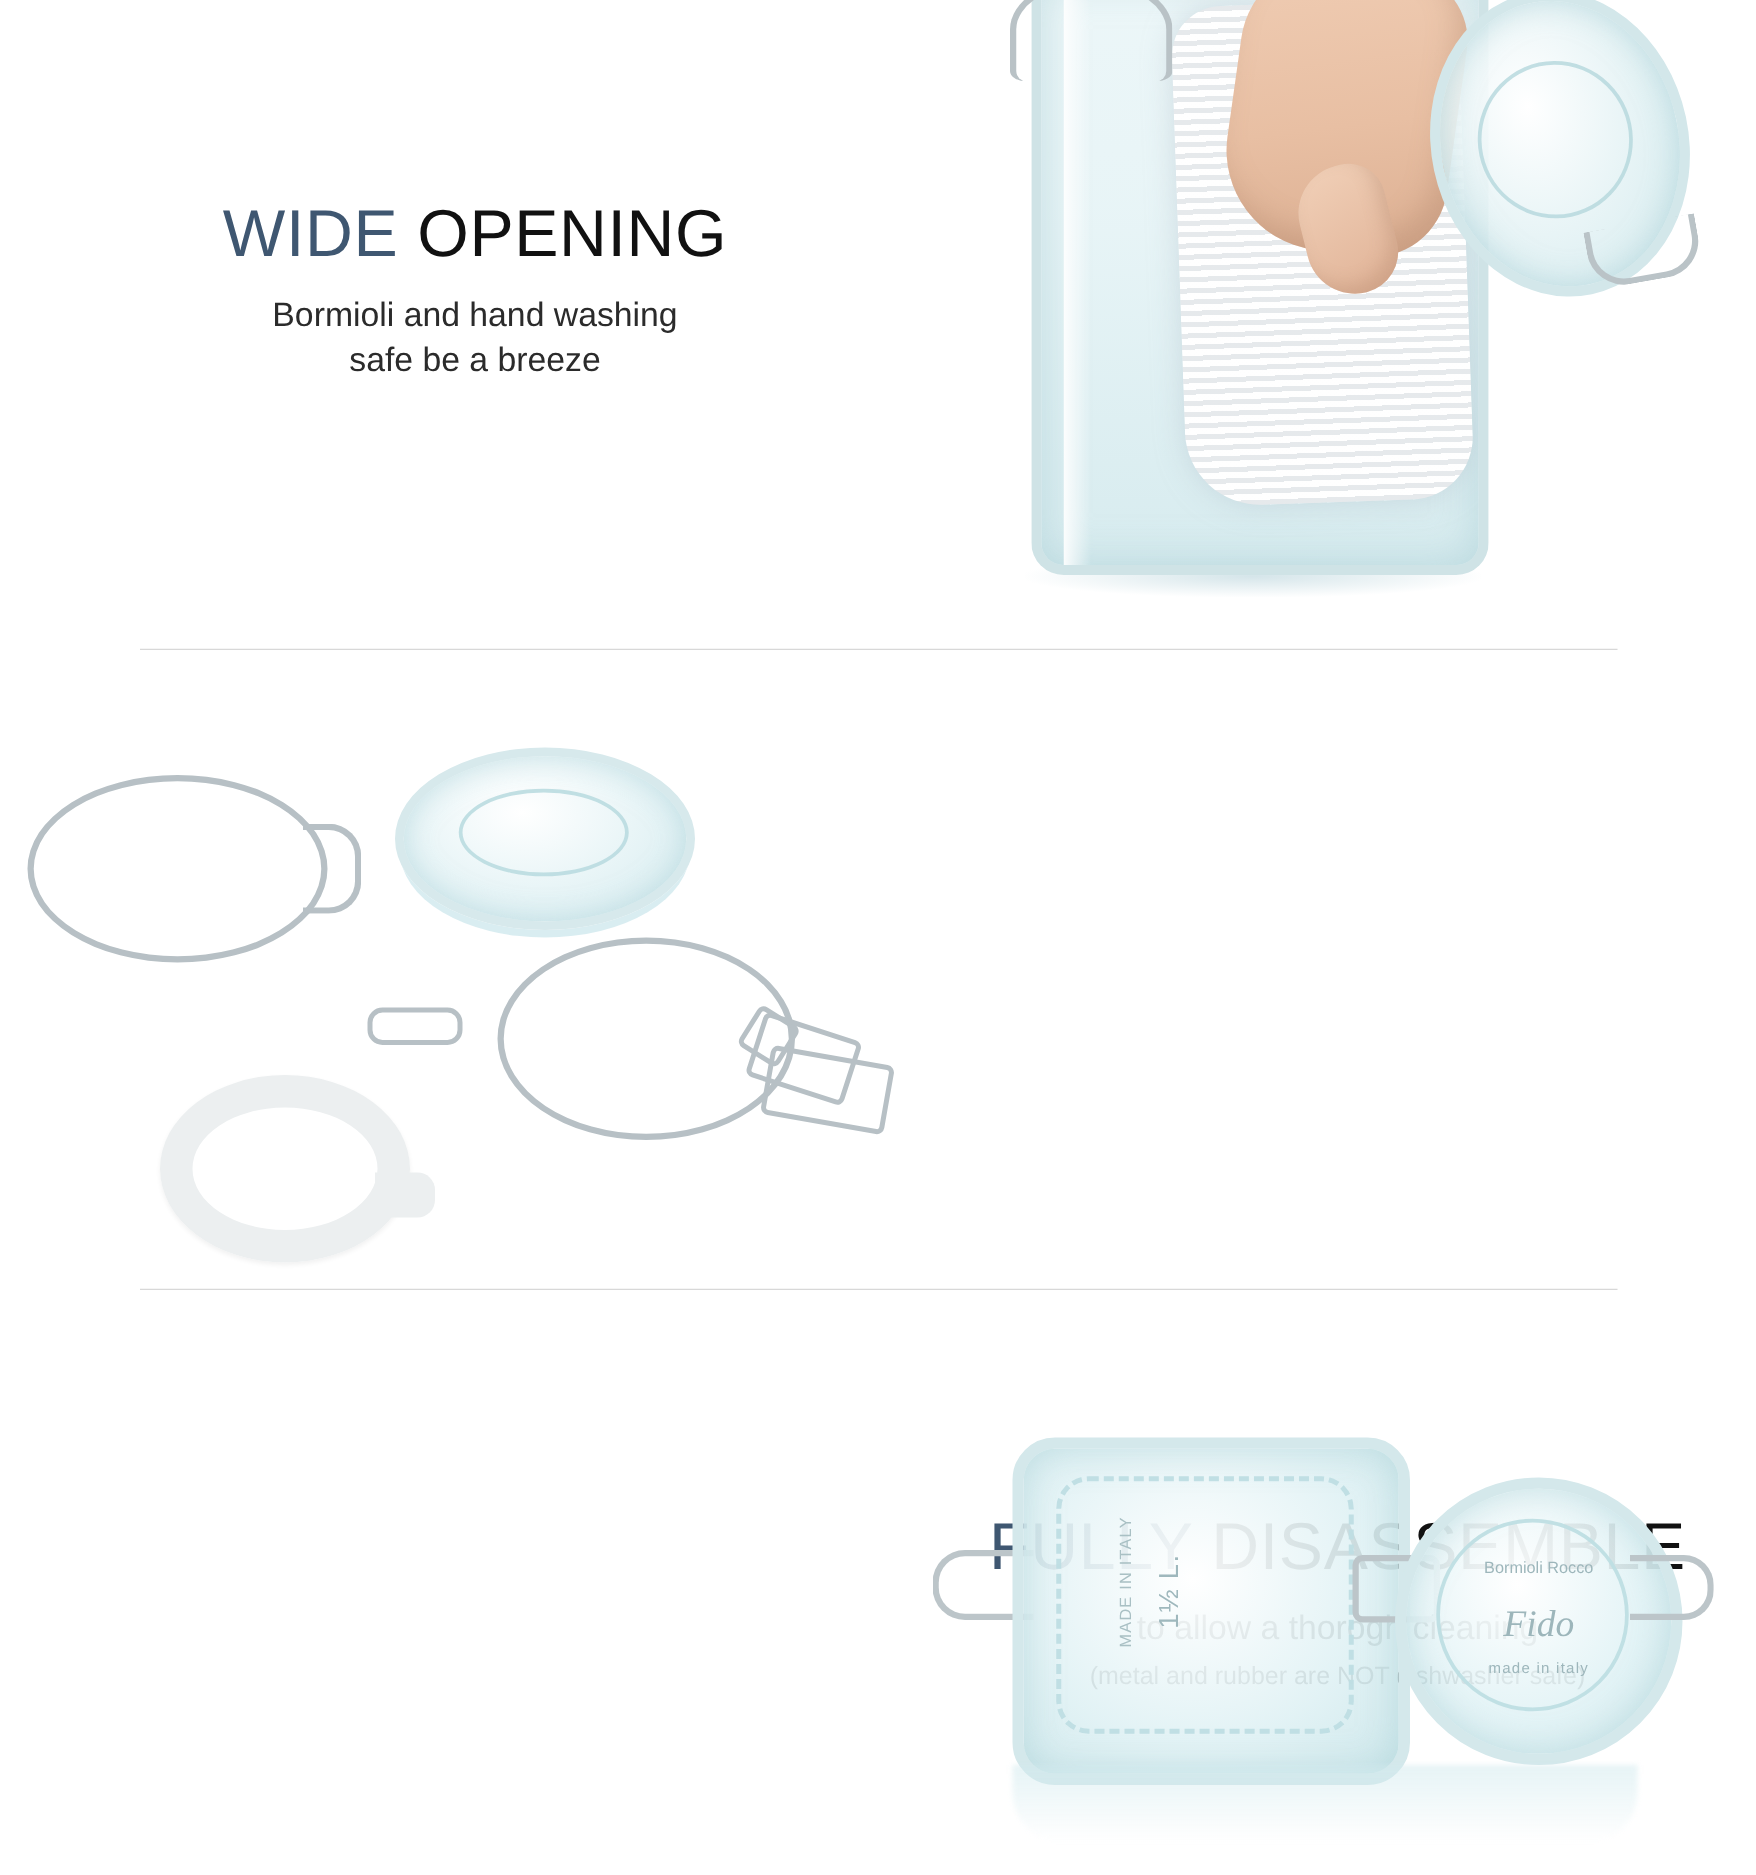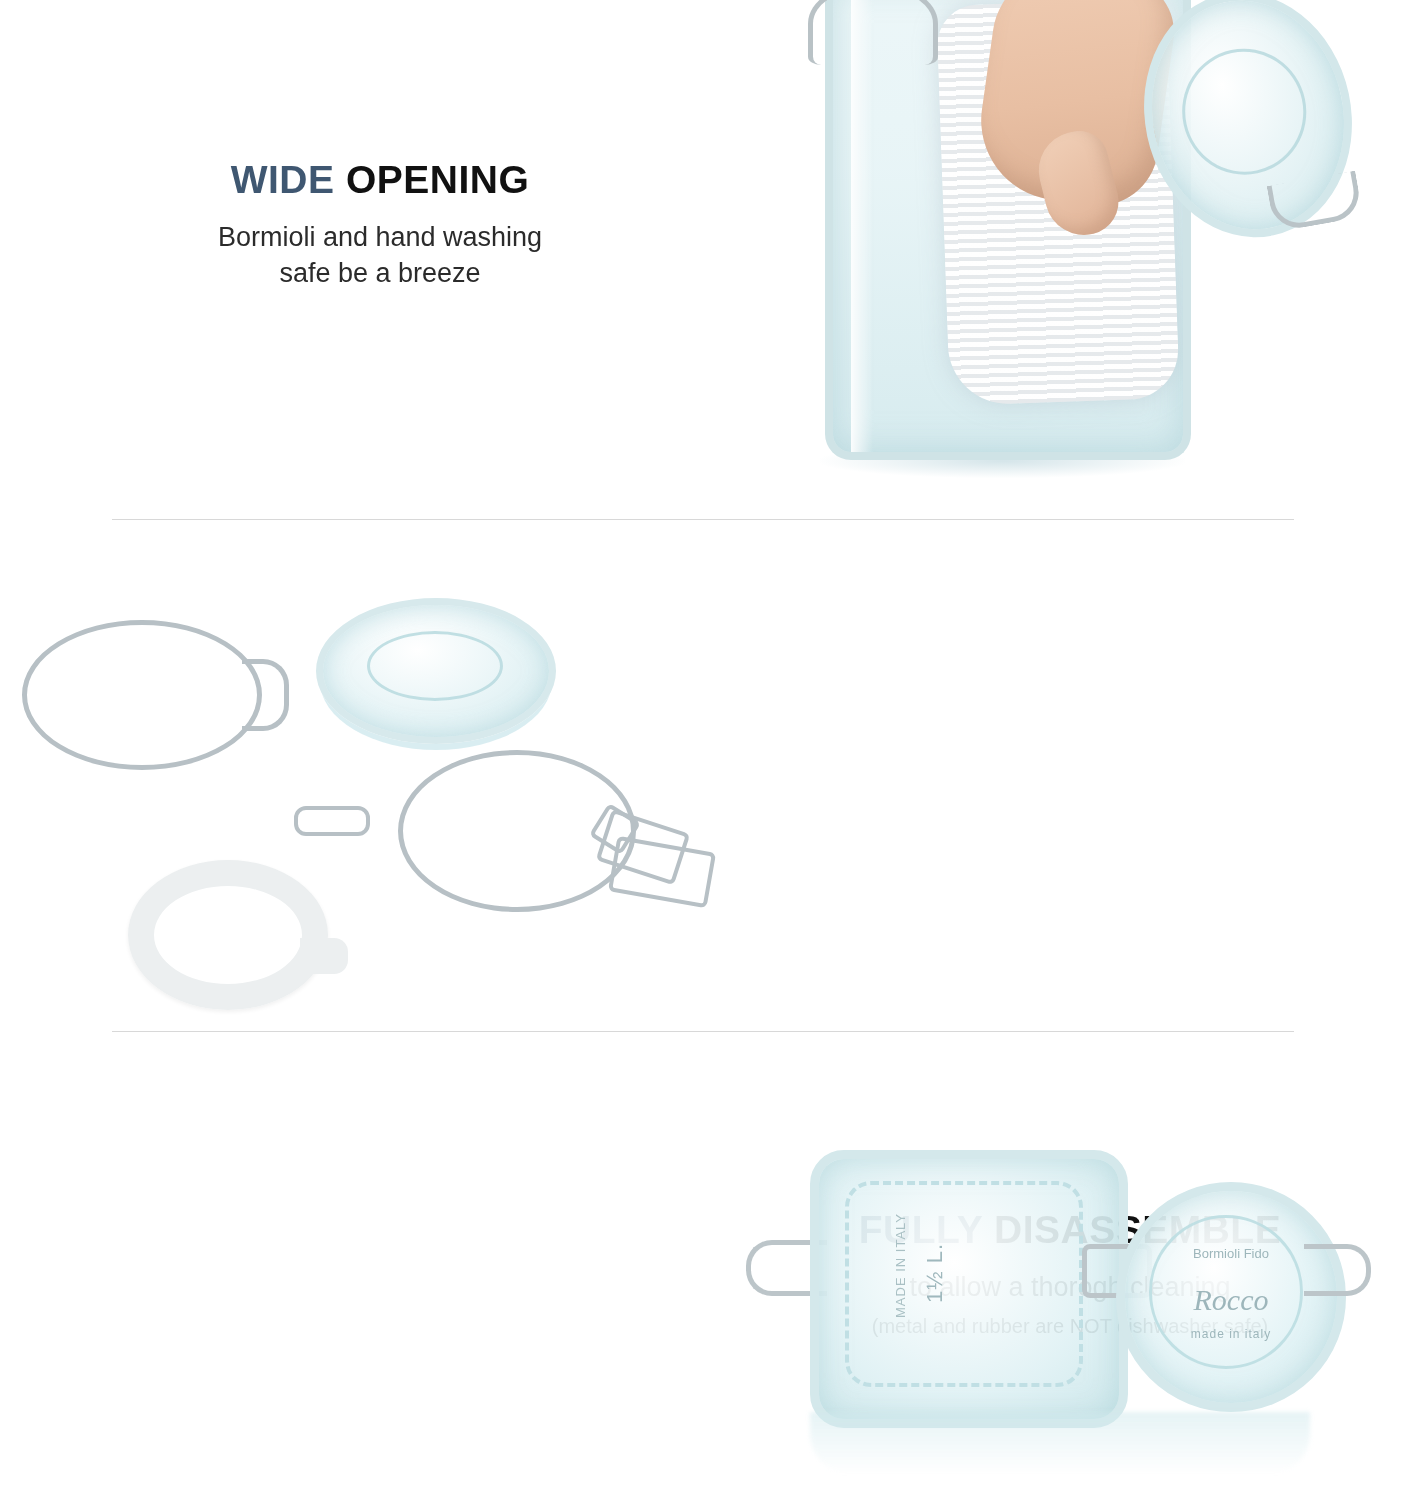--- a/index.html
+++ b/index.html
@@ -43,22 +43,22 @@
   }
   .div-1 { top: 519px; }
   .div-2 { top: 1031px; }
 
   
   .text-block {
     position: absolute;
     text-align: right;
   }
   .headline {
-    font-size: 39px;
-    font-weight: bold;
+    font-size: 53px;
+    font-weight: normal;
     letter-spacing: 0.5px;
     line-height: 1.05;
     white-space: nowrap;
   }
   .headline .hl-accent { color: #3f5771; }
   .headline .hl-dark   { color: #111111; }
 
   .subline {
     margin-top: 18px;
     font-size: 27px;
@@ -465,21 +465,21 @@
   </div>
 
   <div class="img-3">
     <div class="wire-left"></div>
     <div class="jar-bottom"></div>
     <div class="bottom-label">1½ L.</div>
     <div class="bottom-label2">MADE IN ITALY</div>
     <div class="wire-mid"></div>
     <div class="lid-bottom">
       <div class="lid-text lid-brand">Bormioli
-Fido</div>
-      <div class="lid-text lid-fido">Rocco</div>
+Rocco</div>
+      <div class="lid-text lid-fido">Fido</div>
       <div class="lid-text lid-made">made in italy</div>
     </div>
     <div class="wire-right"></div>
     <div class="reflection"></div>
   </div>
 
 </div>
 
 </body></html>

